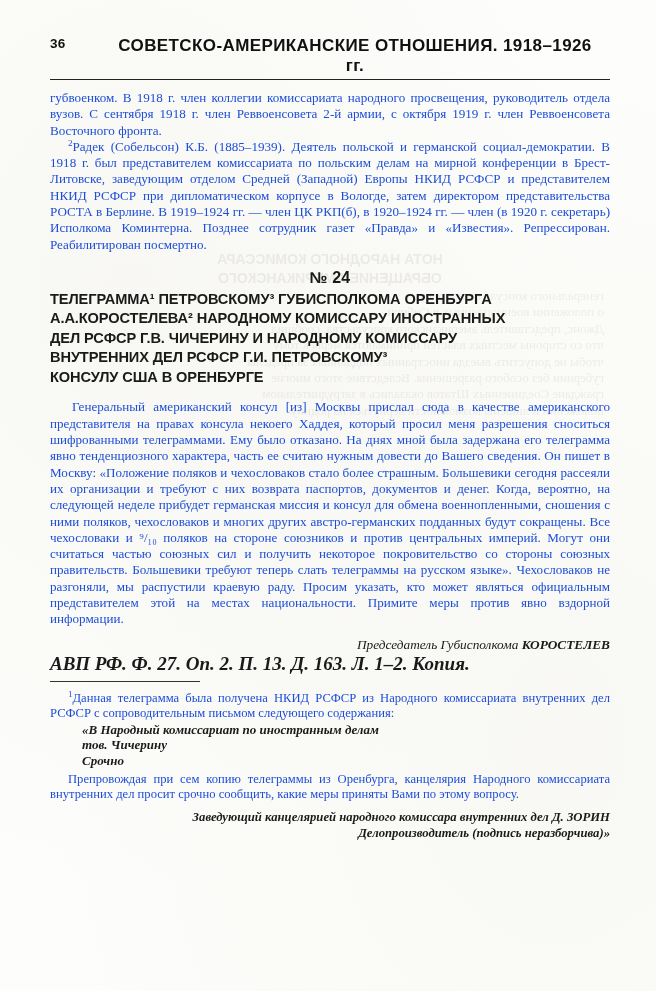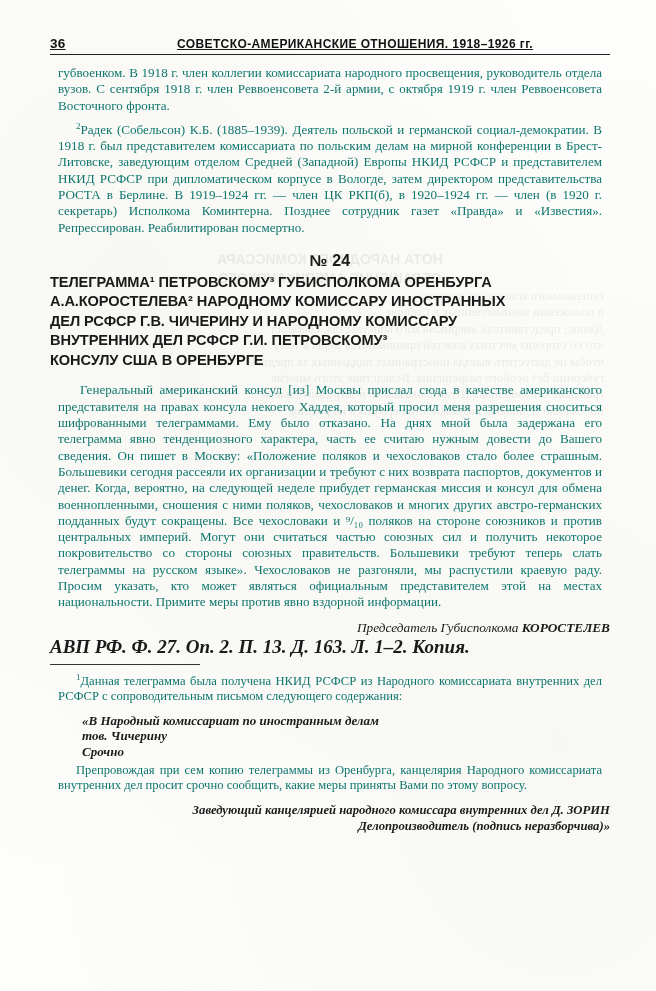--- a/index.html
+++ b/index.html
@@ -33,53 +33,52 @@
     pointer-events: none;
   }
   .content {
     position: absolute;
     left: 50px;
     top: 36px;
     width: 560px;
   }
   .runhead {
     display: flex;
-    align-items: flex-end;
+    align-items: flex-start;
     font-size: 11.5px;
     letter-spacing: 0.3px;
-    text-decoration: underline;
   }
   .runhead .folio {
     font-family: "Liberation Sans", sans-serif;
     font-size: 13.5px;
     font-weight: bold;
     width: 60px;
     color: #111;
   }
   .runhead .title {
     flex: 1;
     text-align: center;
     font-family: "Liberation Sans", sans-serif;
-    font-size: 12px;
+    font-size: 17px;
     font-weight: bold;
     letter-spacing: 0.4px;
     color: #111;
     padding-right: 10px;
   }
   .rule {
     border-bottom: 1.1px solid #222;
     margin: 3px 0 10px 0;
   }
   p {
-    margin: 8px;
+    margin: 0;
     font-size: 13.1px;
     line-height: 16.3px;
     text-align: justify;
     text-justify: inter-word;
-    color: #0f766e;
+    color: #1d4ed8;
   }
   p.ind { text-indent: 22px; }
   .footnote-block {
     font-size: 12.6px;
     line-height: 15.6px;
   }
   .fn-marker {
     font-size: 9px;
     vertical-align: super;
     line-height: 0;

